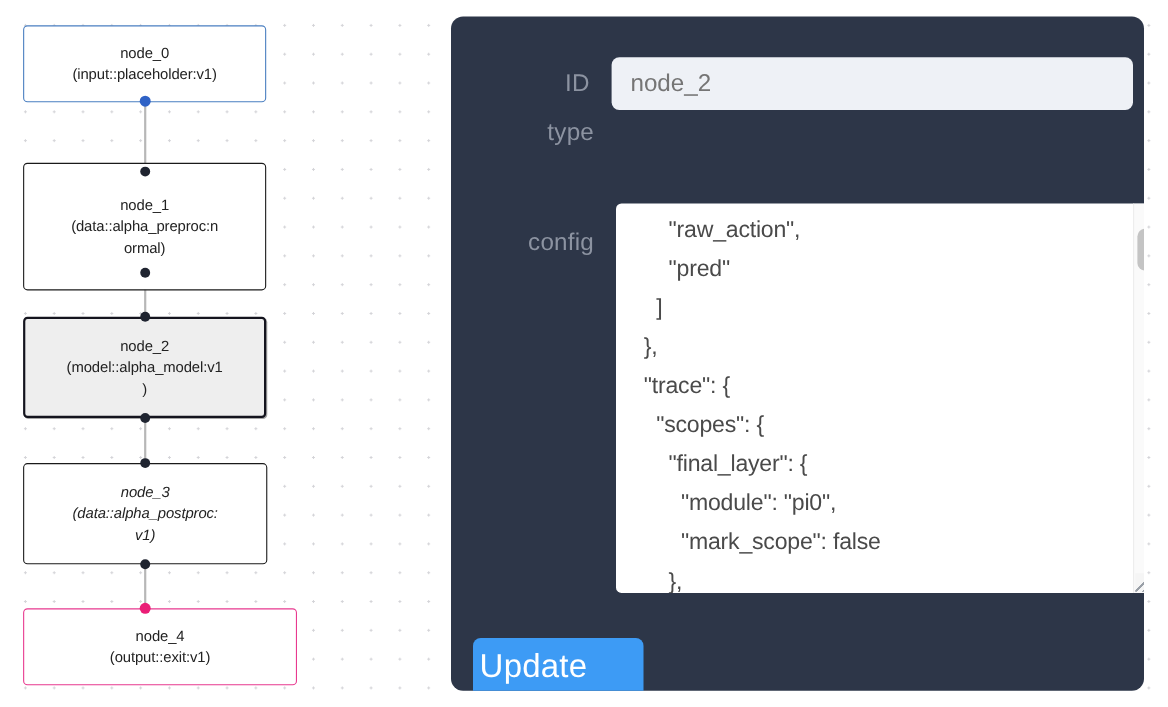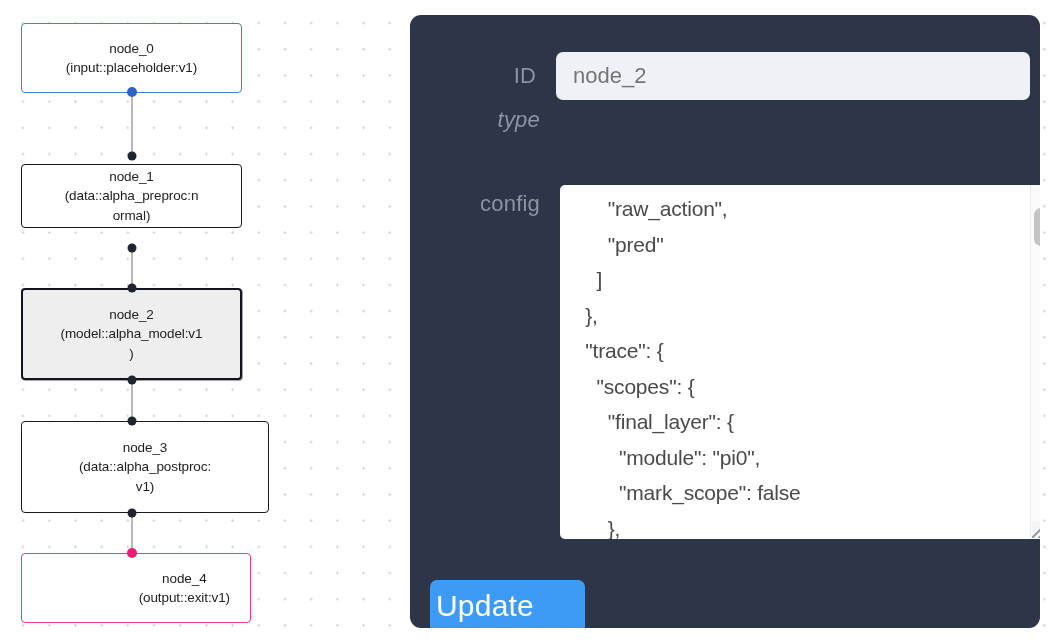--- a/index.html
+++ b/index.html
@@ -152,29 +152,29 @@
     font-family: "Liberation Sans", sans-serif;
     padding: 0 17px;
     outline: none;
   }
 
   #row-id { left: 20px; top: 17px; width: 600px; margin-top: 20px; }
   #row-id .field-label { width: 110px; margin-right: 20px; }
   #row-id .field-input { width: 490px; height: 48px; line-height: 48px; }
 
   #row-type { left: 20px; top: 92px; width: 600px; }
-  #row-type .field-label { width: 110px; margin-right: 31px; font-style: italic; }
+  #row-type .field-label { width: 110px; margin-right: 31px; }
   #row-type .field-input { width: 490px; height: 48px; line-height: 48px; }
 
   #row-config { left: 20px; top: 170px; }
   #row-config .field-label {
     width: 110px;
     margin-right: 20px;
     align-self: flex-start;
-    margin-top: 6px;
+    margin-top: 22px;
   }
 
   #config-wrap {
     position: relative;
     width: 490px;
     height: 354px;
     background: #ffffff;
     border-radius: 5px;
     overflow: hidden;
   }
@@ -259,45 +259,45 @@
     <div class="edge" style="left:132px; top:248px; height:40px;"></div>
     <div class="edge" style="left:132px; top:380px; height:41px;"></div>
     <div class="edge" style="left:132px; top:513px; height:40px;"></div>
 
     <div class="gnode is-input" style="left:21px; top:23px; width:221px; height:70px;">
       <span class="nlabel">node_0
 (input::placeholder:v1)</span>
     </div>
     <div class="port p-blue" style="left:132px; top:92px;"></div>
 
-    <div class="gnode" style="left:21px; top:164px; width:221px; height:64px;">
+    <div class="gnode" style="left:21px; top:148px; width:221px; height:116px;">
       <span class="nlabel">node_1
 (data::alpha_preproc:n
 ormal)</span>
     </div>
     <div class="port" style="left:132px; top:156px;"></div>
     <div class="port" style="left:132px; top:248px;"></div>
 
     <div class="gnode is-selected" style="left:21px; top:288px; width:221px; height:92px;">
       <span class="nlabel">node_2
 (model::alpha_model:v1
 )</span>
     </div>
     <div class="port" style="left:132px; top:288px;"></div>
     <div class="port" style="left:132px; top:380px;"></div>
 
-    <div class="gnode" style="left:21px; top:421px; width:248px; height:92px;">
+    <div class="gnode" style="left:21px; top:421px; width:222px; height:92px;font-style:italic;">
       <span class="nlabel">node_3
 (data::alpha_postproc:
 v1)</span>
     </div>
     <div class="port" style="left:132px; top:421px;"></div>
     <div class="port" style="left:132px; top:513px;"></div>
 
-    <div class="gnode is-output" style="left:21px; top:553px; width:230px; height:70px;align-items:flex-end;">
+    <div class="gnode is-output" style="left:21px; top:553px; width:249px; height:70px;">
       <span class="nlabel">node_4
 (output::exit:v1)</span>
     </div>
     <div class="port p-pink" style="left:132px; top:553px;"></div>
   </div>
 
 
   <div id="inspector">
 
     <div class="field-row" id="row-id">

